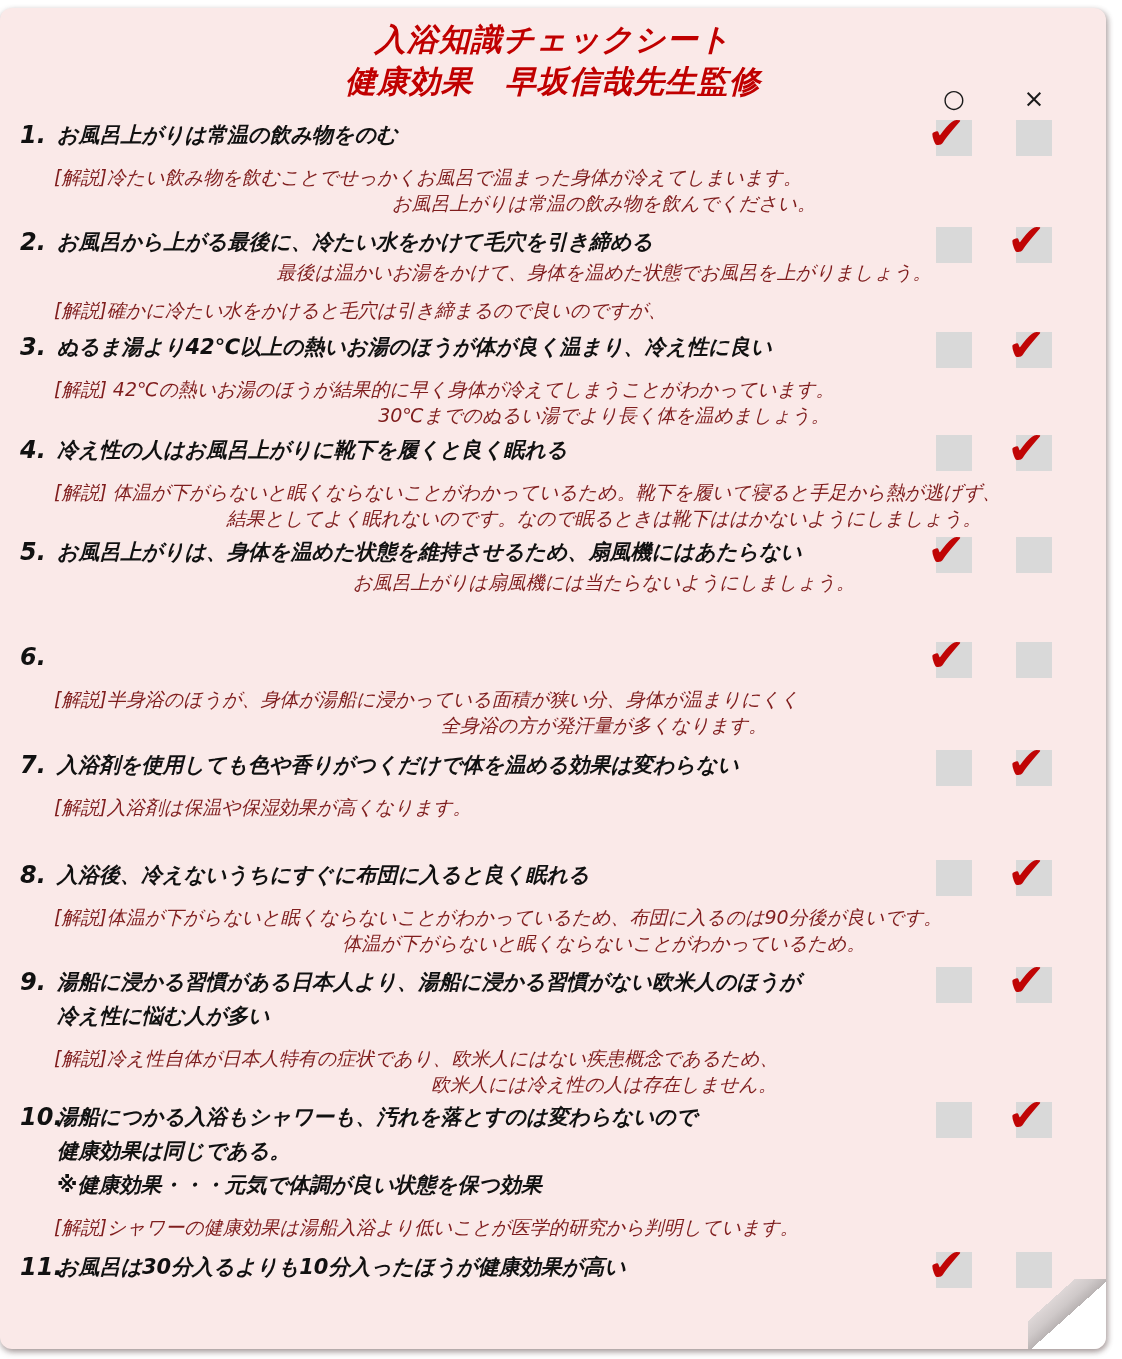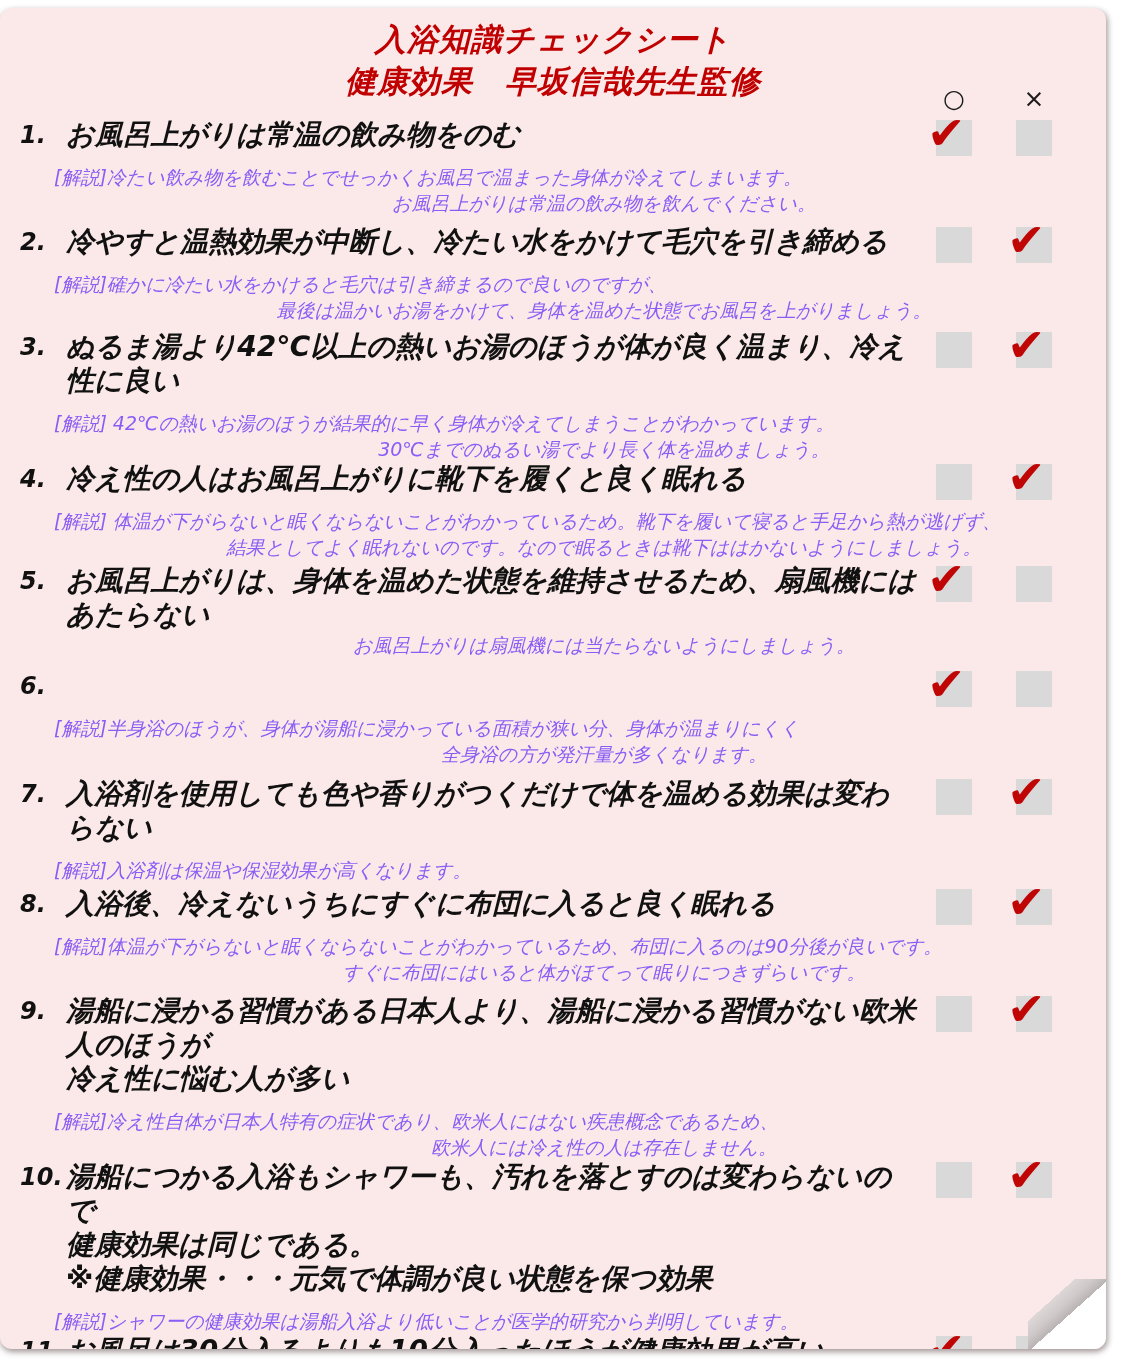--- a/index.html
+++ b/index.html
@@ -39,23 +39,23 @@
   .item:nth-child(6)  { min-height:108px; }
   .item:nth-child(7)  { min-height:110px; }
   .item:nth-child(8)  { min-height:107px; }
   .item:nth-child(9)  { min-height:135px; }
   .item:nth-child(10) { min-height:150px; }
   .item:nth-child(11) { min-height:100px; }
 
   .trow { display:flex; align-items:flex-start; }
   .num { width:37px; flex:0 0 37px; font-weight:bold; font-size:24px;
     line-height:34px; color:#111; }
-  .title { font-weight:bold; font-size:28px; line-height:34px; color:#111;
-    white-space:pre-line; max-width:850px;margin-left:9px; }
-  .exp { color:#8b5cf6; font-size:19px; line-height:26px; margin-left:34px; }
+  .title { font-weight:bold; font-size:21px; line-height:34px; color:#111;
+    white-space:pre-line; max-width:850px; }
+  .exp { color:#7f1d1d; font-size:19px; line-height:26px; margin-left:34px; }
   .exp1 { margin-top:12px; white-space:nowrap; }
   .item:nth-child(11) .exp1 { white-space:normal; max-width:845px; }
   .exp2 { padding-left:48px; white-space:nowrap;text-align:center; }
   .exp2:empty { display:none; }
 
   .checks { position:absolute; top:0; left:916px; width:190px; height:40px; }
   .cbox { position:absolute; top:2px; width:36px; height:36px; background:#D9D9D9; }
   .cbox.o { left:20px; }
   .cbox.x { left:100px; }
   .check { position:absolute; left:-9px; top:-10px; font-size:46px; line-height:46px;
@@ -89,24 +89,24 @@
         <div class="cbox o">
             <span class="check">✔</span>
           </div>
         <div class="cbox x"></div>
       </div>
     </div>
 
     <div class="item">
       <div class="trow">
         <span class="num">2.</span>
-        <span class="title">冷やすと温熱効果が中断し、冷たい水をかけて毛穴を引き締める</span>
-      </div>
+        <span class="title">お風呂から上がる最後に、冷たい水をかけて毛穴を引き締める</span>
+      </div>
+      <div class="exp exp2">最後は温かいお湯をかけて、身体を温めた状態でお風呂を上がりましょう。</div>
       <div class="exp exp1">[解説]確かに冷たい水をかけると毛穴は引き締まるので良いのですが、</div>
-      <div class="exp exp2">最後は温かいお湯をかけて、身体を温めた状態でお風呂を上がりましょう。</div>
       <div class="checks">
         <div class="cbox o"></div>
         <div class="cbox x">
             <span class="check">✔</span>
           </div>
       </div>
     </div>
 
     <div class="item">
       <div class="trow">
@@ -180,21 +180,21 @@
           </div>
       </div>
     </div>
 
     <div class="item">
       <div class="trow">
         <span class="num">8.</span>
         <span class="title">入浴後、冷えないうちにすぐに布団に入ると良く眠れる</span>
       </div>
       <div class="exp exp1">[解説]体温が下がらないと眠くならないことがわかっているため、布団に入るのは90分後が良いです。</div>
-      <div class="exp exp2">すぐに布団にはいると体がほてって眠りにつきずらいです。</div>
+      <div class="exp exp2">体温が下がらないと眠くならないことがわかっているため。</div>
       <div class="checks">
         <div class="cbox o"></div>
         <div class="cbox x">
             <span class="check">✔</span>
           </div>
       </div>
     </div>
 
     <div class="item">
       <div class="trow">

